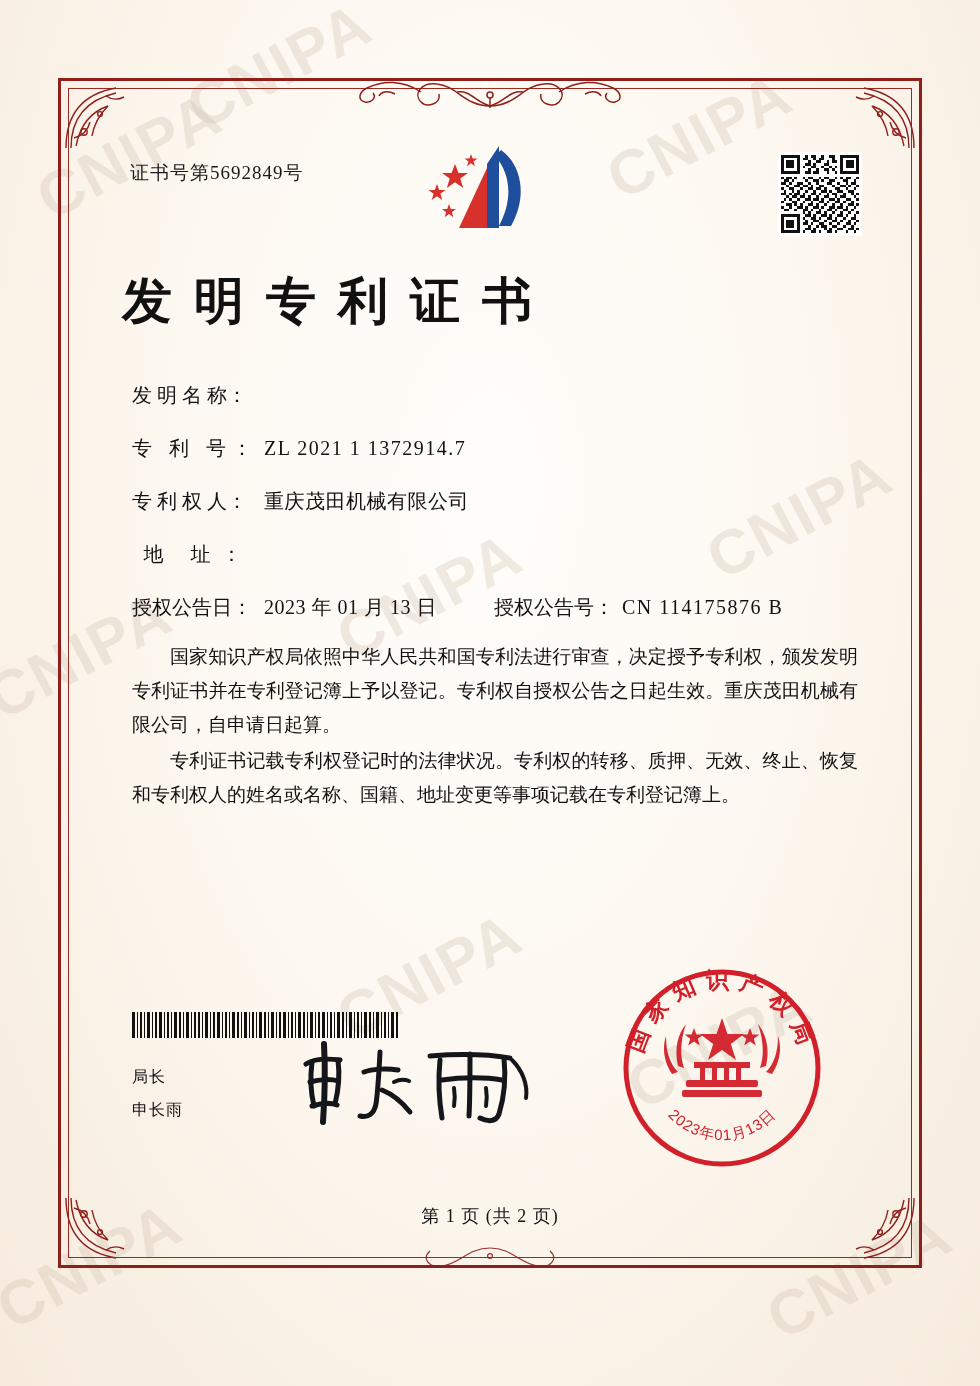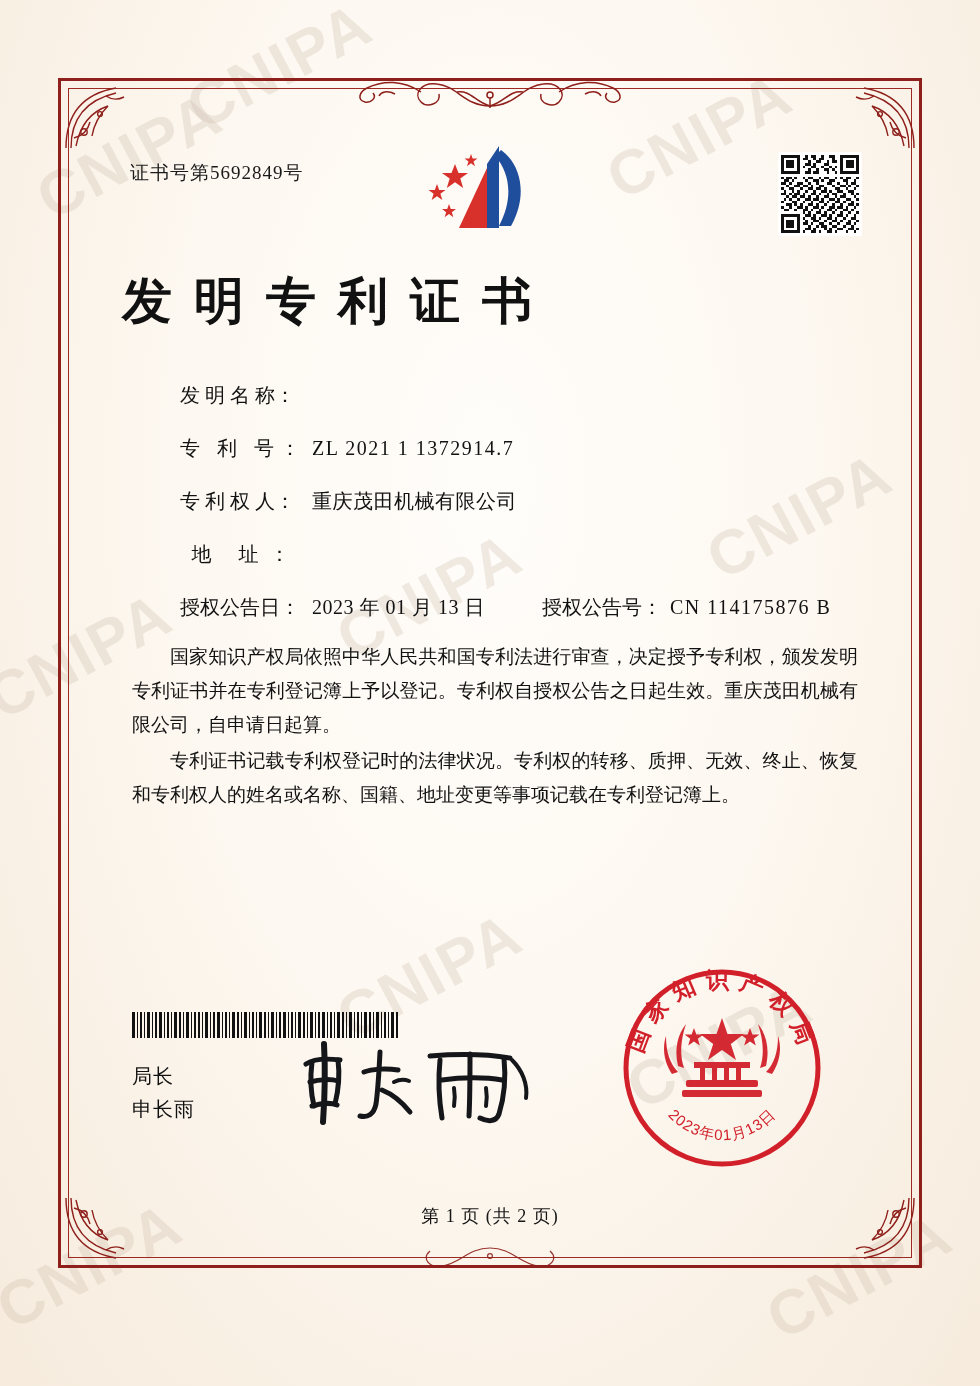--- a/index.html
+++ b/index.html
@@ -138,21 +138,20 @@
     position: absolute;
     left: 32px; right: 20px;
     top: 262px;
   }
   .row {
     display: flex;
     align-items: baseline;
     margin-bottom: 26px;
     font-size: 20px;
     color: #121212;
-    margin-left: 48px;
   }
   .row .lbl {
     width: 132px;
     flex: none;
     letter-spacing: 0;
     white-space: nowrap;
   }
   .row .lbl.sp5 { letter-spacing: 6px; }
   .row .lbl.sp8 { letter-spacing: 11px; text-align: center; }
   .row .val {
@@ -188,21 +187,21 @@
     width: 268px;
     height: 26px;
   }
   #barcode svg { width: 100%; height: 100%; display: block; }
 
   
   #director {
     position: absolute;
     left: 32px;
     bottom: 120px;
-    font-size: 20px;
+    font-size: 16px;
     line-height: 33px;
     color: #111;
     letter-spacing: 1px;
   }
 
   
   #signature {
     position: absolute;
     left: 190px;
     bottom: 118px;

